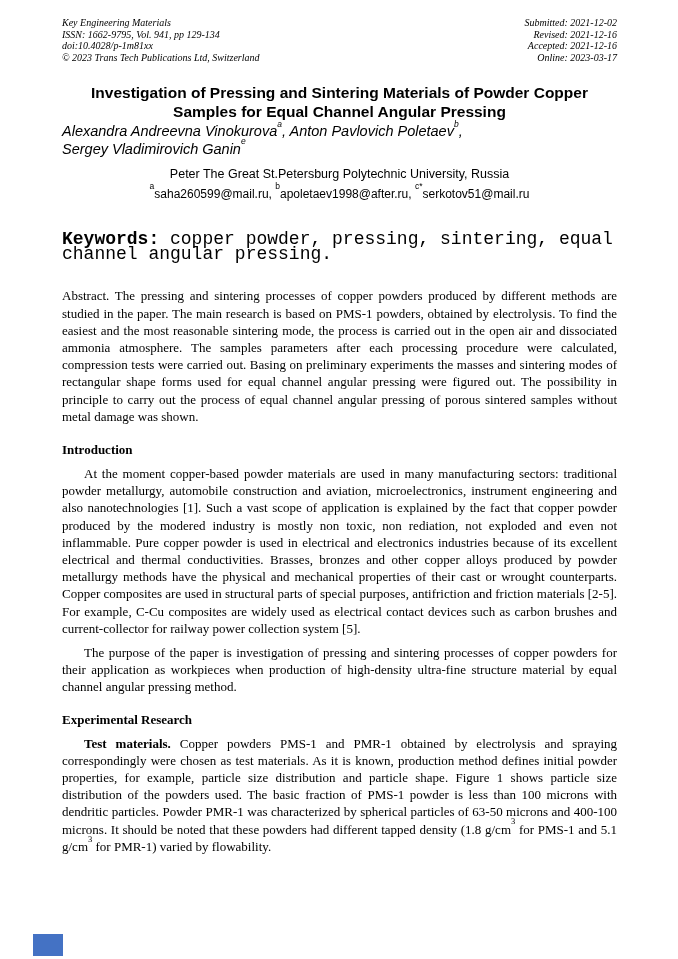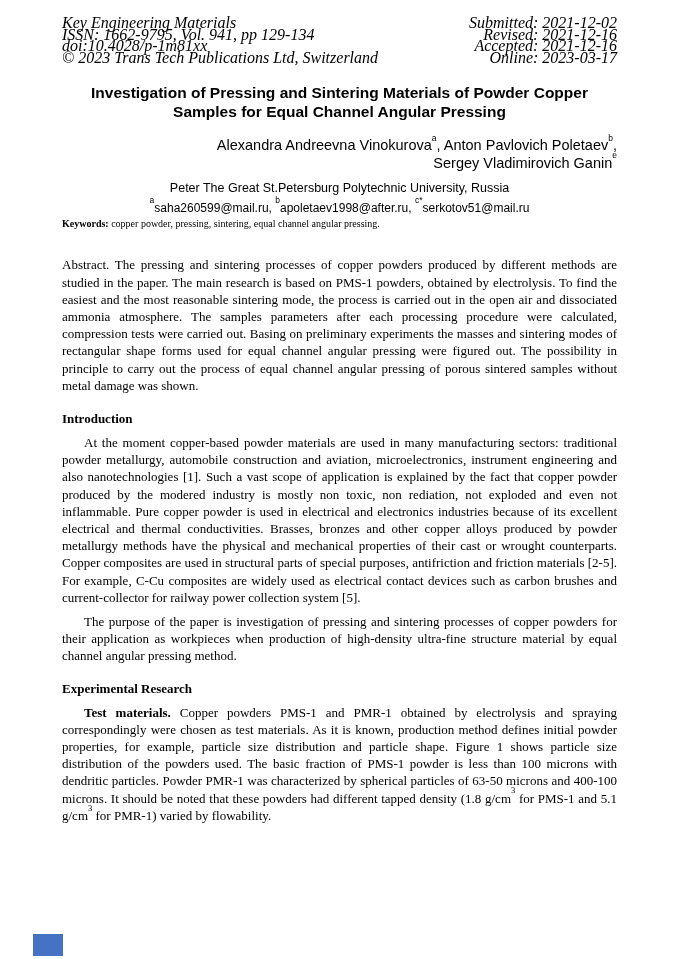--- a/index.html
+++ b/index.html
@@ -12,57 +12,58 @@
     color: #000000;
     padding: 17px 61px 0 62px;
     overflow: hidden;
     font-family: "Liberation Serif", serif;
   }
   
   .hdr {
     display: flex; justify-content: space-between;
     font-family: "Liberation Serif", serif;
     font-style: italic;
-    font-size: 16px; line-height: 11.6px;
+    font-size: 10px; line-height: 11.6px;
   }
   .hdr-right { text-align: right; }
   
   .title {
     margin: 20px auto 0 auto;
     max-width: 534px;
     text-align: center;
     font-family: "Liberation Sans", sans-serif;
     font-weight: bold;
     font-size: 15.5px; line-height: 19px;
   }
   .authors {
-    margin-top: 16px;
-    text-align: right;
+    margin-top: 2px;
+    text-align: left;
     font-family: "Liberation Sans", sans-serif;
-    font-size: 14.5px; line-height: 17.5px;
+    font-size: 14.5px; line-height: 17.5px; font-style: italic;
   }
   .authors sup, .emails sup {
     font-size: 9px; position: relative; top: -4.5px; line-height: 0;
   }
   .affiliation {
     margin-top: 9px;
     text-align: center;
     font-family: "Liberation Sans", sans-serif;
     font-size: 12.5px; line-height: 15.5px;
   }
   .emails {
     margin-top: 4px;
     text-align: center;
     font-family: "Liberation Sans", sans-serif;
     font-size: 12px; line-height: 15.5px;
   }
   
   .keywords {
-    font-family: Liberation Serif, serif;
-    font-size: 10px; line-height: 15px;
+    margin-top: 30px;
+    font-family: Liberation Mono, monospace;
+    font-size: 18px; line-height: 15px;
   }
   .keywords .kw-label { font-weight: bold; }
   
   .body-par {
     font-family: "Liberation Serif", serif;
     font-size: 13px; line-height: 17.2px;
     text-align: justify;
   }
   .abstract { margin-top: 25px; }
   .abstract .lead, .lead { font-weight: normal; }

